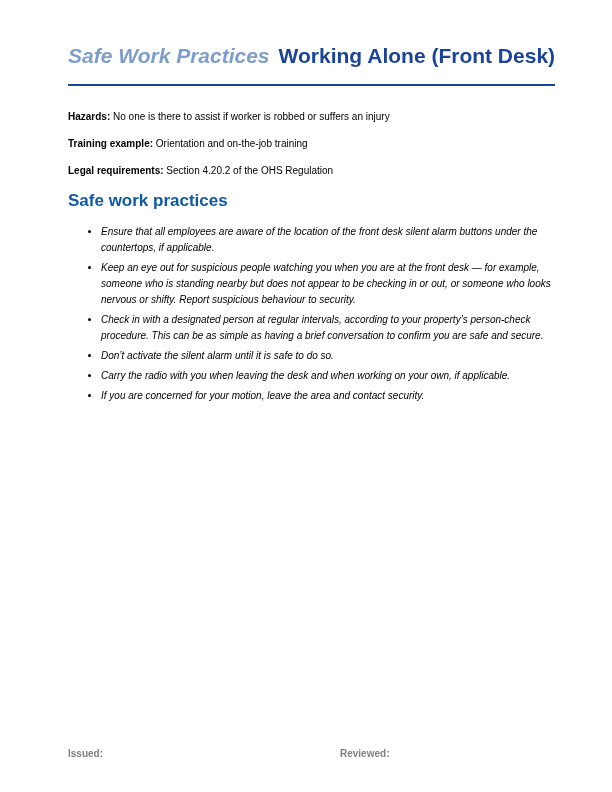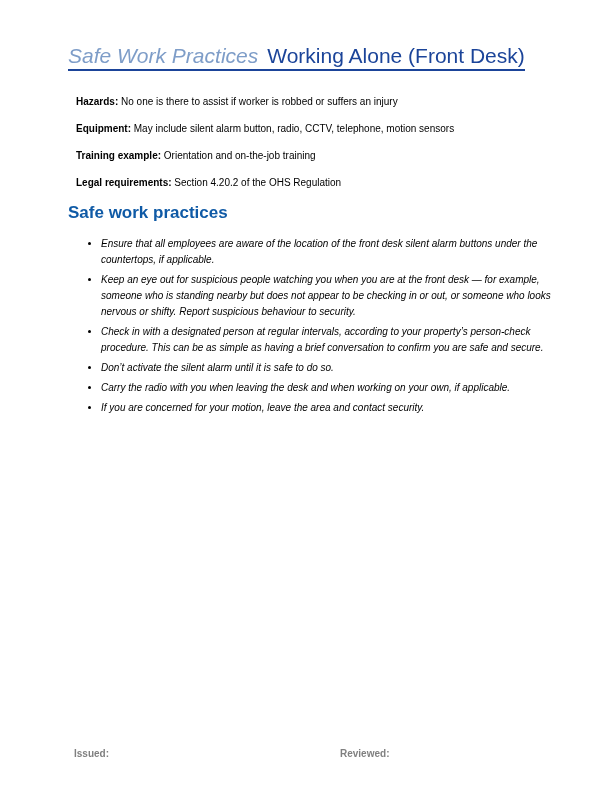--- a/index.html
+++ b/index.html
@@ -18,41 +18,41 @@
     overflow:hidden;
   }
   .content{
     position:absolute;
     left:68px;top:44px;
     width:500px;
   }
   .title{
     display:inline-block;
     border-bottom:2px solid var(--title-blue);
-    padding-bottom:1px;
+    padding-bottom:16px;
     font-size:21px;
     line-height:24px;
-    font-weight:normal;
+    font-weight:bold;
     white-space:nowrap;
   }
   .title .series{
     color:var(--series-blue);
     font-style:italic;
     margin-right:9px;
   }
   .title .topic{
     color:var(--title-blue);
   }
   .fields{
     margin-top:24px;
     font-size:10px;
     line-height:13px;
   }
   .field{
-    margin:0 0 14px 8px;
+    margin:0 0 14px 0;
   }
   .field .field-label{
     font-weight:bold;
   }
   .section-heading{
     margin:14px 0 0 0;
     font-size:17px;
     line-height:20px;
     font-weight:bold;
     color:var(--heading-blue);
@@ -69,36 +69,35 @@
     margin:0 0 4px 0;
   }
   .footer-label{
     position:absolute;
     top:747px;
     font-size:10px;
     line-height:13px;
     font-weight:bold;
     color:var(--footer-gray);
   }
-  .footer-issued{left:74px;}
+  .footer-issued{left:68px;}
   .footer-reviewed{left:340px;}
 </style>
 </head>
 <body>
 
 <div class="page">
   <div class="content">
 
     <h1 class="title" style="margin:0;">
       <span class="series">Safe Work Practices</span><span class="topic">Working Alone (Front Desk)</span>
     </h1>
 
     <div class="fields">
       <p class="field"><span class="field-label">Hazards:</span><span class="field-value"> No one is there to assist if worker is robbed or suffers an injury</span></p>
-      <p class="field"><span class="field-label">Equipment:</span><span class="field-value"> May include silent alarm button, radio, CCTV, telephone, motion sensors</span></p>
       <p class="field"><span class="field-label">Training example:</span><span class="field-value"> Orientation and on-the-job training</span></p>
       <p class="field"><span class="field-label">Legal requirements:</span><span class="field-value"> Section 4.20.2 of the OHS Regulation</span></p>
     </div>
 
     <h2 class="section-heading">Safe work practices</h2>
 
     <ul class="practices">
       <li>Ensure that all employees are aware of the location of the front desk silent alarm buttons under the countertops, if applicable.</li>
       <li>Keep an eye out for suspicious people watching you when you are at the front desk — for example, someone who is standing nearby but does not appear to be checking in or out, or someone who looks nervous or shifty. Report suspicious behaviour to security.</li>
       <li>Check in with a designated person at regular intervals, according to your property’s person-check procedure. This can be as simple as having a brief conversation to confirm you are safe and secure.</li>

